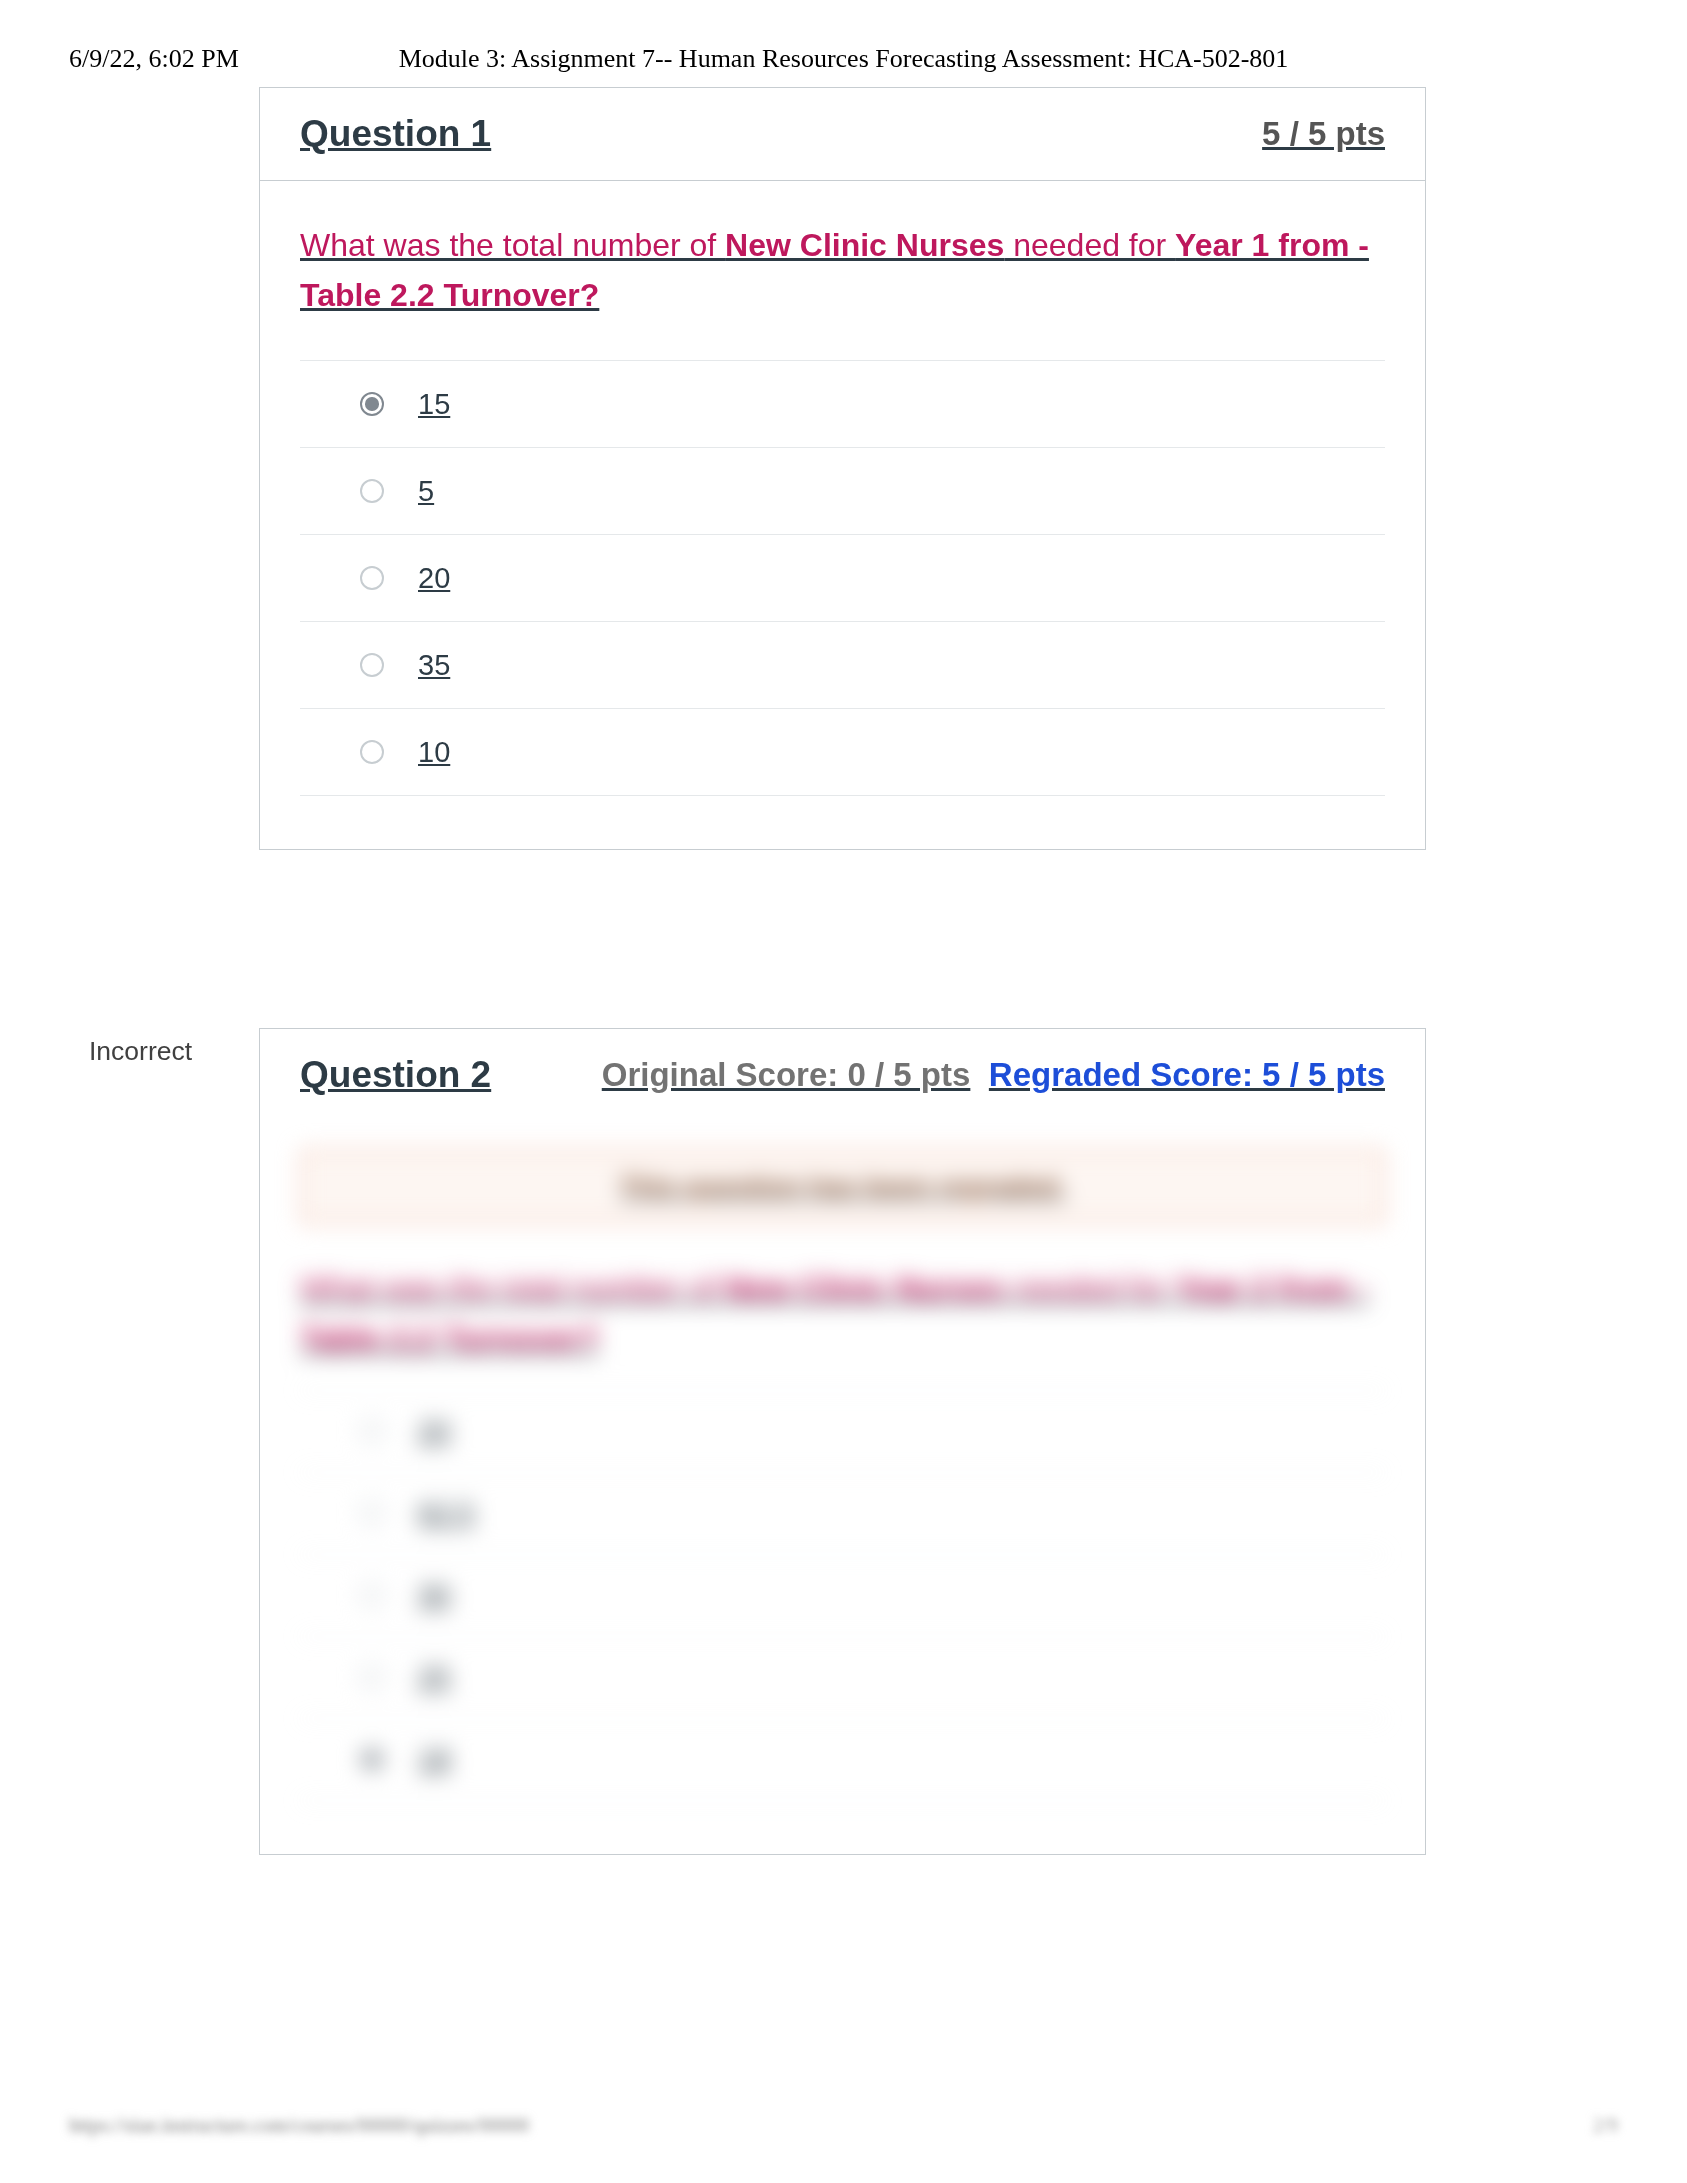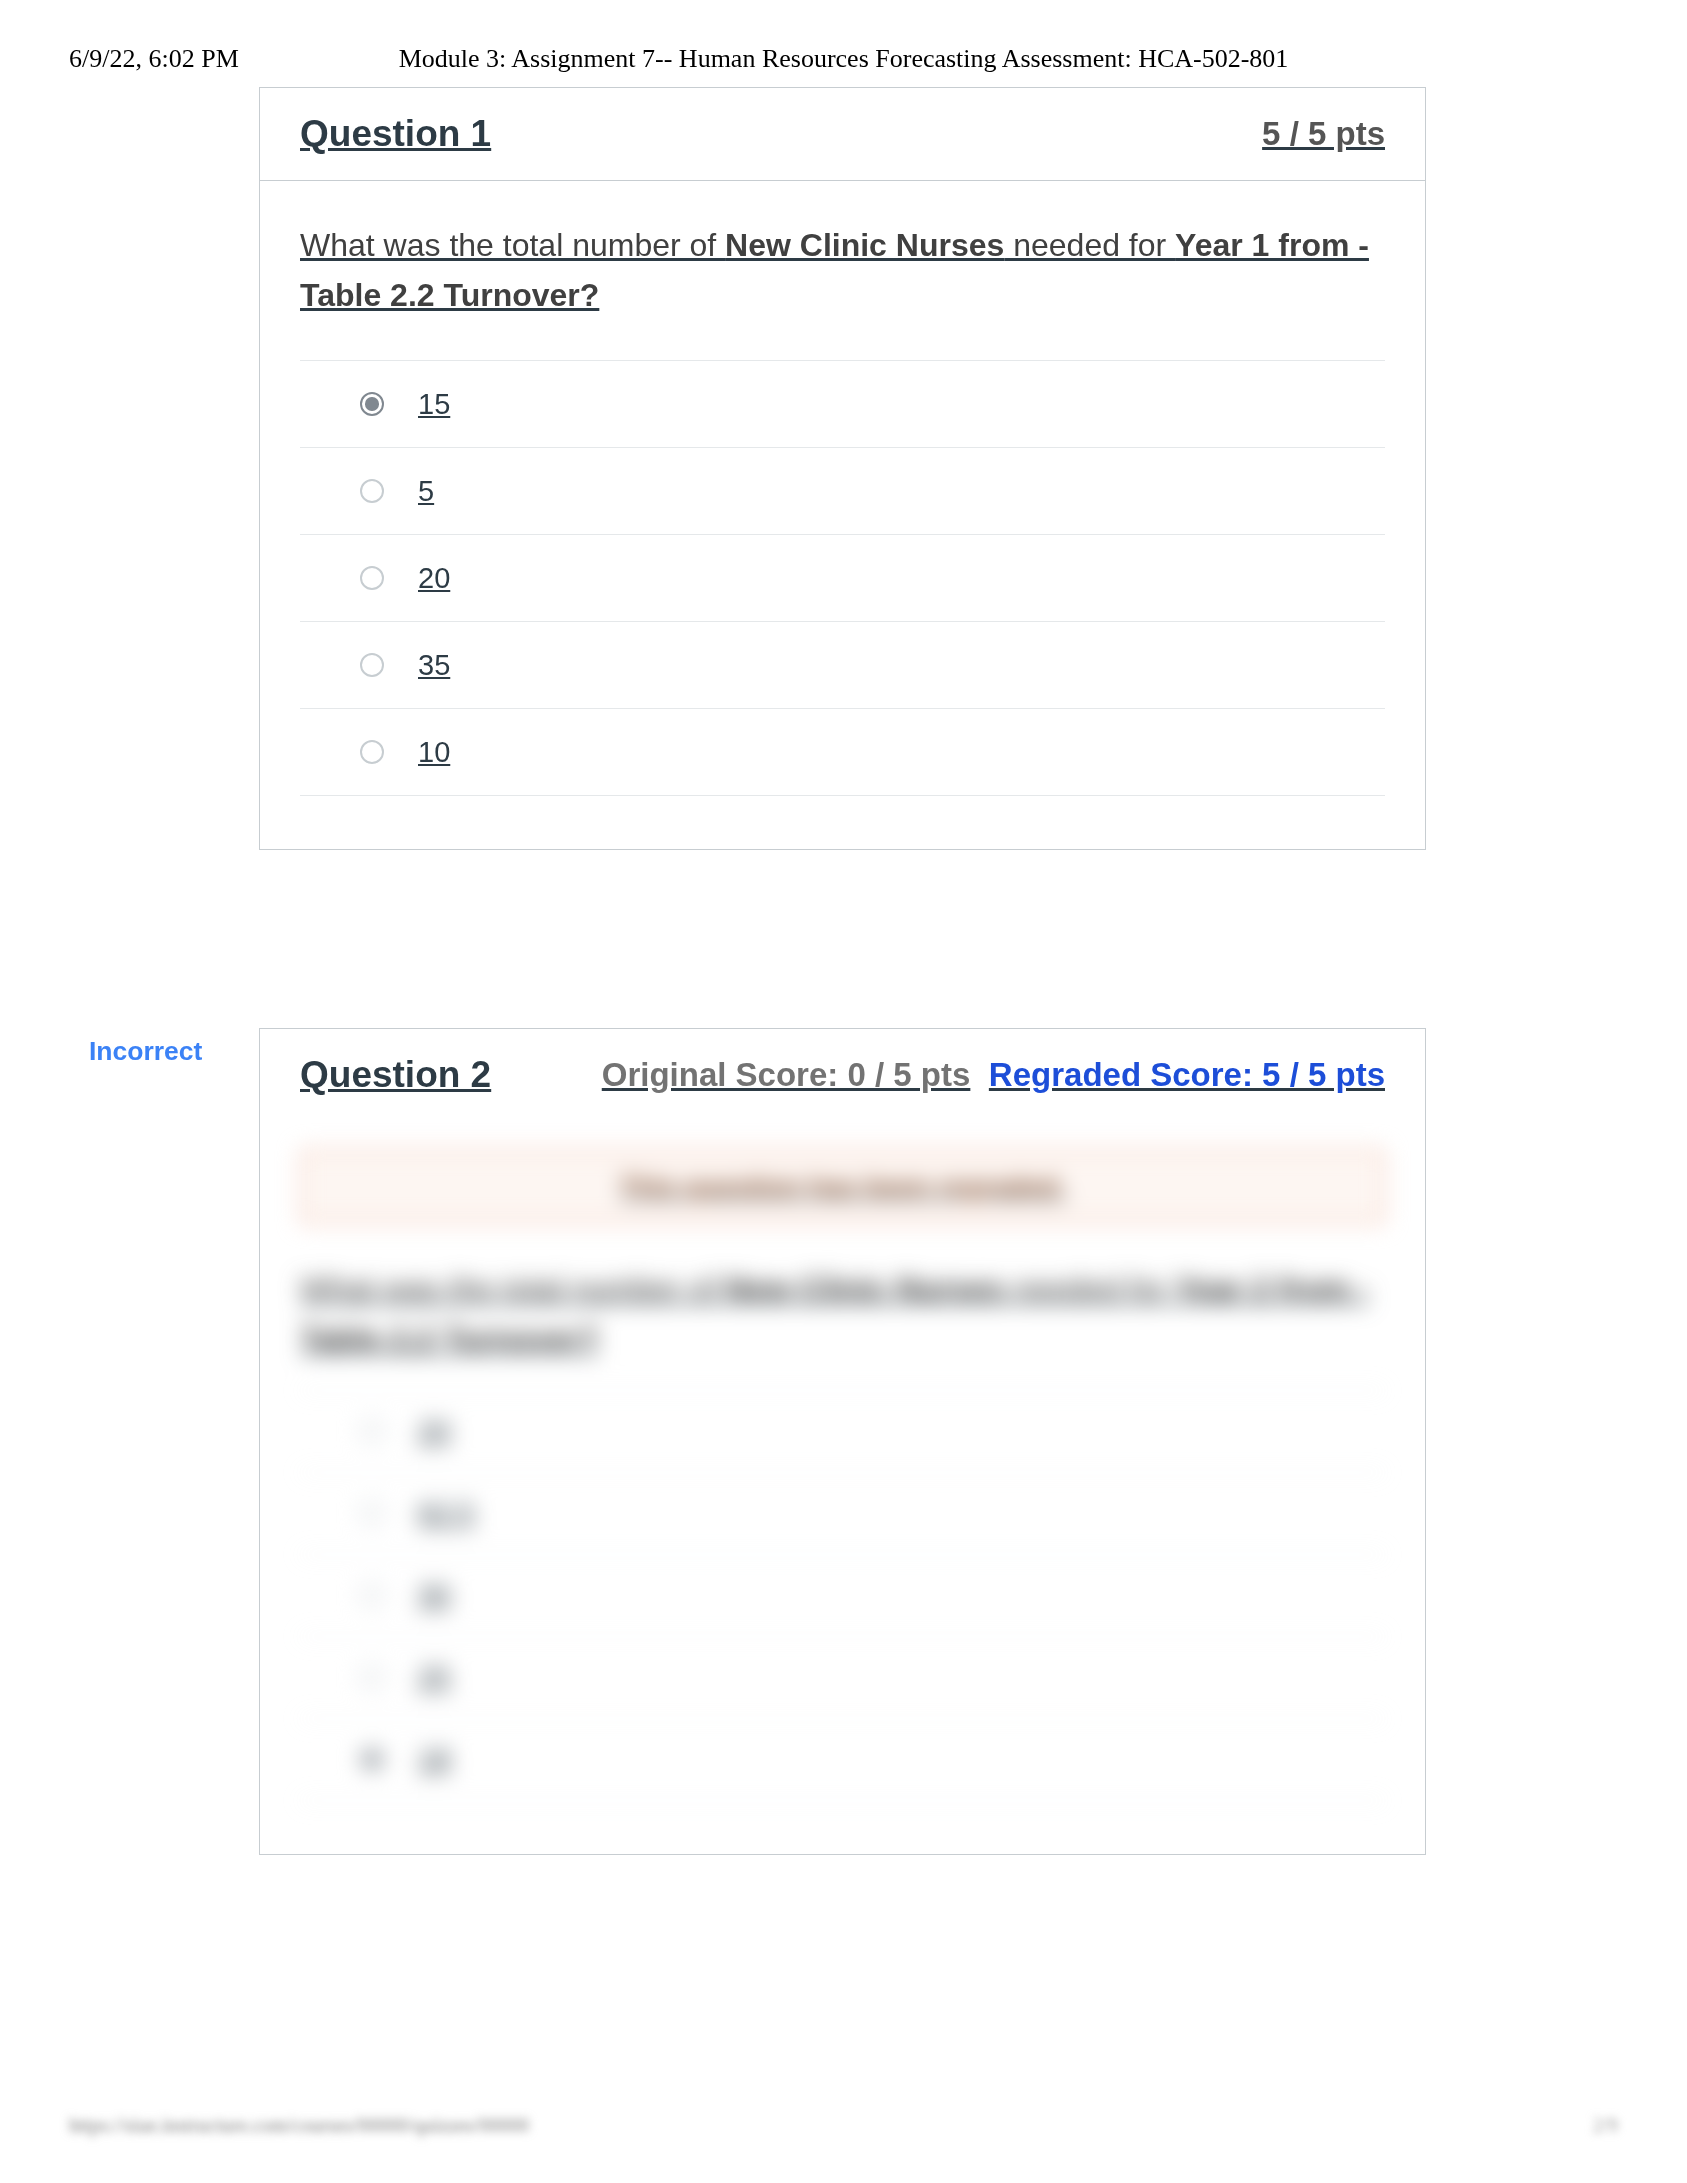--- a/index.html
+++ b/index.html
@@ -56,21 +56,21 @@
   }
   .score-orig { color: #737373; }
   .score-regr { color: #1d4ed8; }
 
   .card-body {
     padding: 40px 40px 53px 40px;
   }
   .stem {
     font-size: 32px;
     line-height: 1.55;
-    color: #404040;
+    color: #be185d;
     font-weight: 400;
     padding-bottom: 40px;
   }
   .stem .b { font-weight: 700; }
 
   .answers { }
   .answer {
     border-top: 1.3px solid #e5e8ea;
     padding: 26.5px 13.2px 26.5px 60px;
     display: flex;
@@ -101,22 +101,22 @@
   }
 
   
   #card-q2 .card-head {
     border-bottom: none;
     padding-bottom: 13.2px;
   }
   .incorrect-label {
     position: absolute;
     font-size: 26.5px;
-    font-weight: 700;
-    color: #3b82f6;
+    font-weight: 400;
+    color: #404040;
   }
   .blurzone {
     filter: blur(10.6px);
     padding: 0 40px 53px 40px;
   }
   .regraded-banner {
     border: 3.3px solid #f3c6b4;
     background: #fdf6f2;
     border-radius: 4px;
     margin: 40px 0 40px 0;

